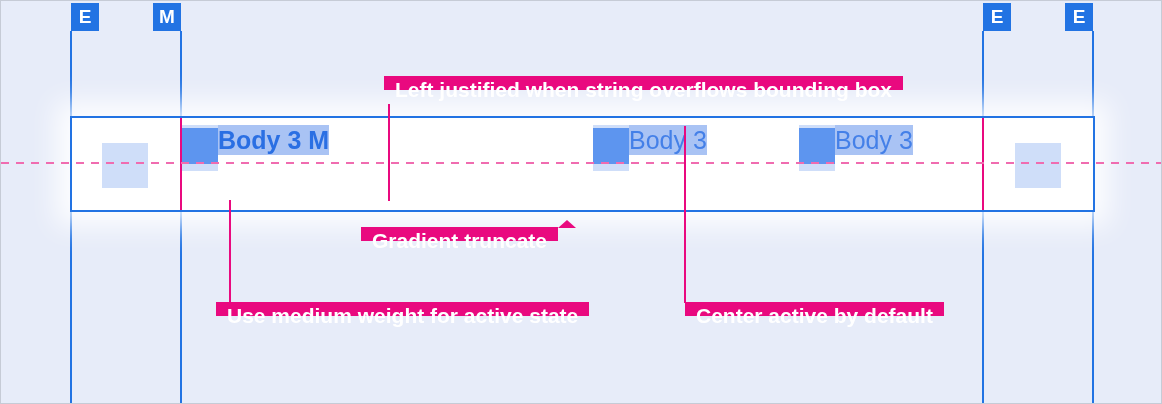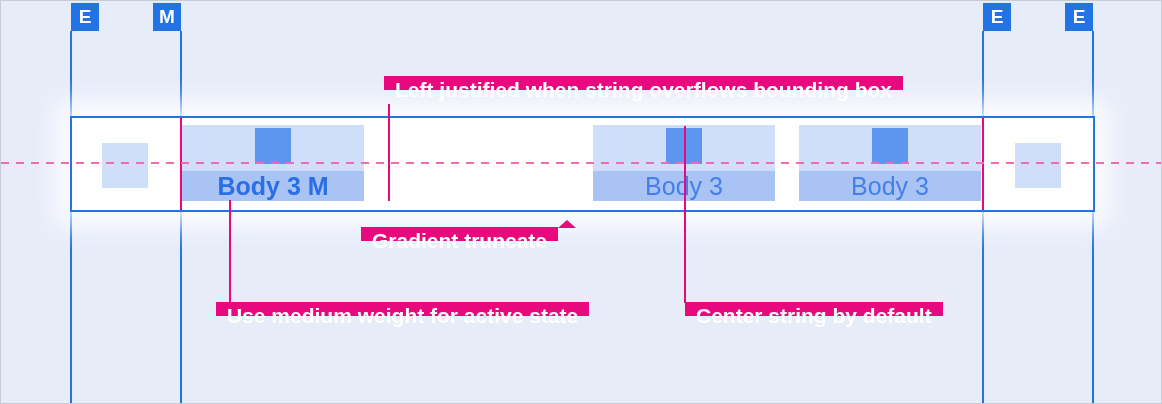--- a/index.html
+++ b/index.html
@@ -33,21 +33,21 @@
     position:absolute;left:69px;top:115px;width:1025px;height:96px;
     background:#fff;border:2px solid var(--blue);
     box-shadow:0 0 26px 14px rgba(255,255,255,0.9);
     z-index:2;
   }
   
   .pinkseg{position:absolute;top:117px;height:92px;width:2px;background:var(--pink);z-index:4;}
   
   .edge-sq{position:absolute;top:142px;width:46px;height:45px;background:var(--area-light);z-index:3;}
   
-  .tab{position:absolute;top:124px;width:182px;height:76px;z-index:3;display:flex;flex-direction:column;}
+  .tab{position:absolute;top:124px;width:182px;height:76px;z-index:3;display:flex;}
   .tab-icon-area{height:46px;background:var(--area-light);display:flex;justify-content:center;}
   .tab-icon{width:36px;height:36px;background:var(--icon-blue);margin-top:3px;}
   .tab-label{
     height:30px;background:var(--area-mid);
     font-size:25px;line-height:30px;text-align:center;
     color:var(--text-blue-soft);white-space:nowrap;overflow:hidden;
   }
   .tab-label.active{font-weight:bold;color:var(--text-blue);}
   .tab-label.truncate{
     text-align:left;padding-left:2px;color:#2e73e2;
@@ -120,20 +120,20 @@
   <div class="leader" style="left:683px;top:125px;height:177px"></div>
 
   <div class="ann" style="left:383px;top:75px">Left justified when string overflows bounding box</div>
 
   <div class="ann" style="left:215px;top:301px">Use medium weight for active state</div>
 
   <div class="ann" style="left:360px;top:226px">
     <span class="caret-up"></span><span>Gradient truncate</span>
   </div>
 
-  <div class="ann" style="left:684px;top:301px">Center string by default</div>
+  <div class="ann" style="left:684px;top:301px">Center active by default</div>
 
   <div class="badge" style="left:70px">E</div>
   <div class="badge" style="left:152px">M</div>
   <div class="badge" style="left:982px">E</div>
   <div class="badge" style="left:1064px">E</div>
 
 </div>
 
 </body></html>

